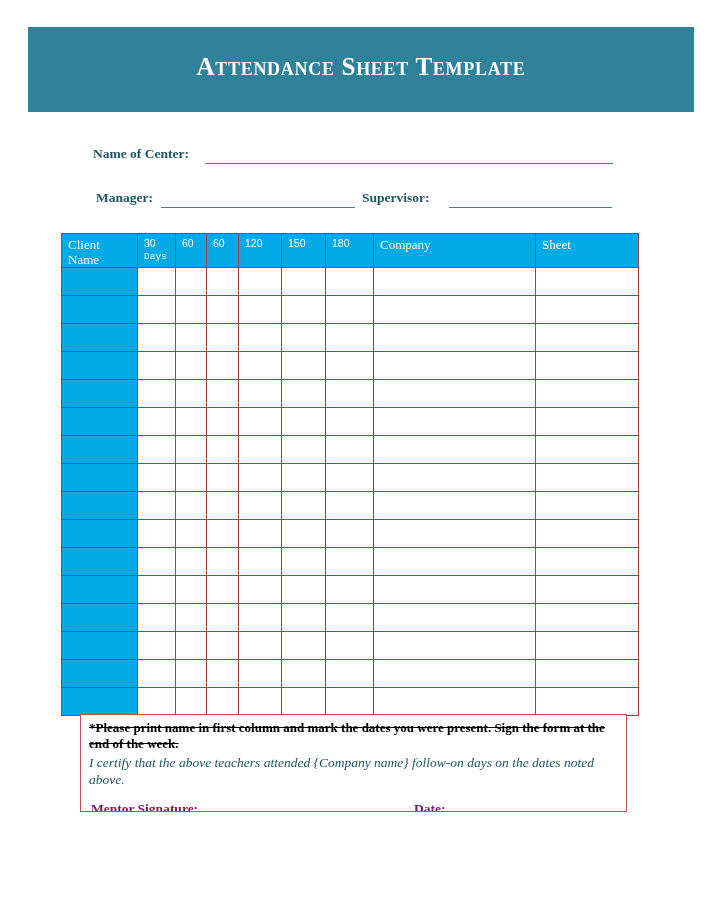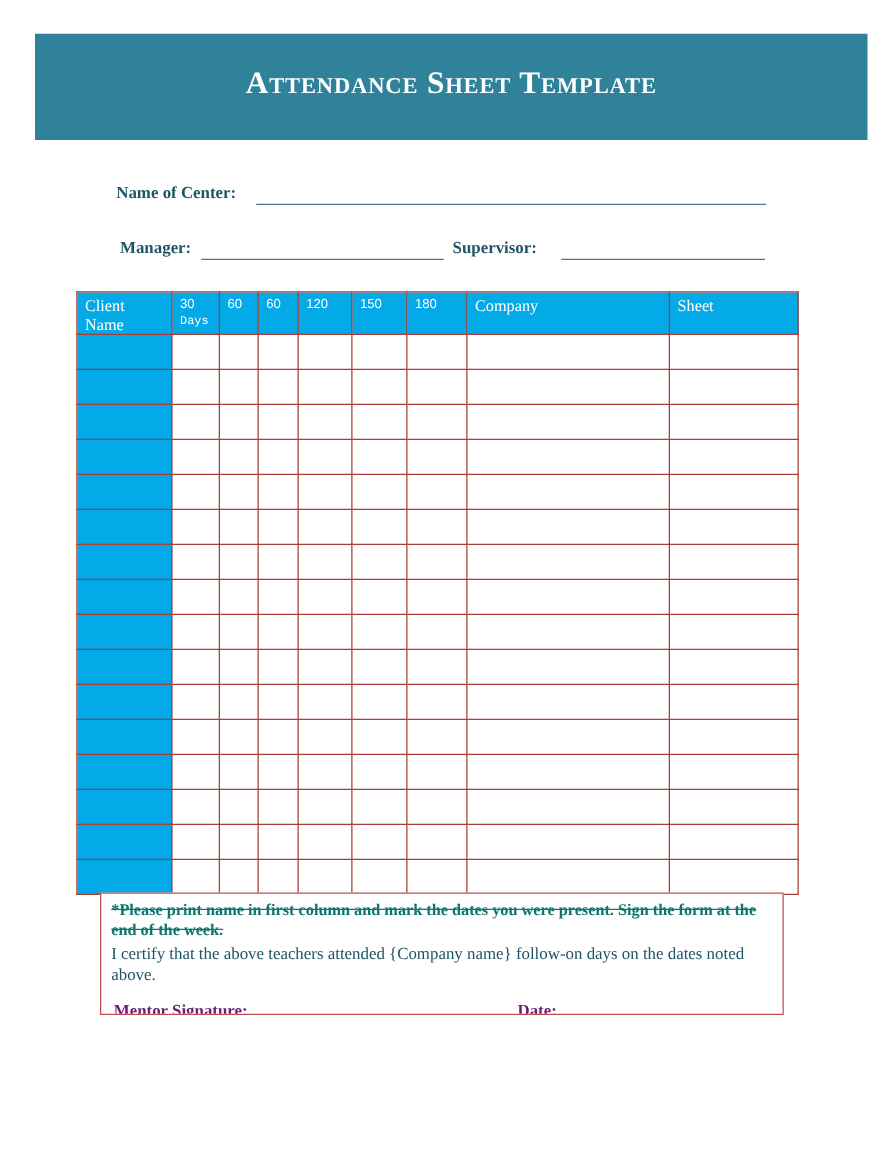--- a/index.html
+++ b/index.html
@@ -143,34 +143,35 @@
     top: 714px;
     width: 547px;
     height: 98px;
     border: 1px solid #c0504d;
     box-sizing: border-box;
     overflow: hidden;
     background: #ffffff;
     padding: 5px 8px 0 8px;
   }
   .note-warning {
-    color: #0f766e;
+    color: #000000;
     font-family: "Liberation Serif", serif;
     font-size: 13px;
     font-weight: bold;
     text-decoration: line-through;
     line-height: 16px;
     margin: 0;
   }
   .note-certify {
     color: #1f5465;
     font-family: "Liberation Serif", serif;
     font-size: 13.5px;
     line-height: 17px;
     margin: 2px 0 0 0;
+    font-style: italic;
   }
   .sign-row {
     position: relative;
     margin-top: 13px;
     height: 20px;
   }
   .sign-label {
     position: absolute;
     color: #701a75;
     font-family: "Liberation Serif", serif;

